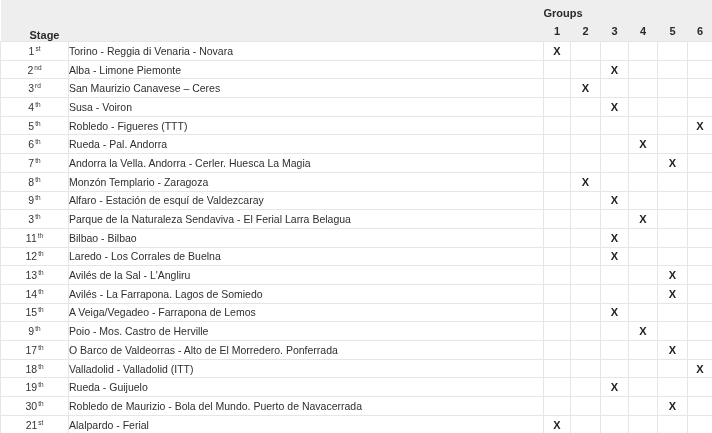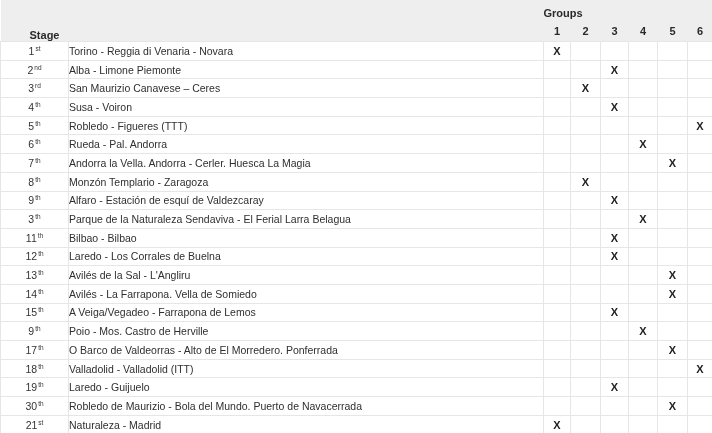--- a/index.html
+++ b/index.html
@@ -181,21 +181,21 @@
         <td class="route">Avilés de la Sal - L'Angliru</td>
         <td class="g"></td>
         <td class="g"></td>
         <td class="g"></td>
         <td class="g"></td>
         <td class="g">X</td>
         <td class="g"></td>
       </tr>
       <tr>
         <td class="stage"><span>14</span><sup>th</sup></td>
-        <td class="route">Avilés - La Farrapona. Vella de Somiedo</td>
+        <td class="route">Avilés - La Farrapona. Lagos de Somiedo</td>
         <td class="g"></td>
         <td class="g"></td>
         <td class="g"></td>
         <td class="g"></td>
         <td class="g">X</td>
         <td class="g"></td>
       </tr>
       <tr>
         <td class="stage"><span>15</span><sup>th</sup></td>
         <td class="route">A Veiga/Vegadeo - Farrapona de Lemos</td>
@@ -231,41 +231,41 @@
         <td class="route">Valladolid - Valladolid (ITT)</td>
         <td class="g"></td>
         <td class="g"></td>
         <td class="g"></td>
         <td class="g"></td>
         <td class="g"></td>
         <td class="g">X</td>
       </tr>
       <tr>
         <td class="stage"><span>19</span><sup>th</sup></td>
-        <td class="route">Laredo - Guijuelo</td>
+        <td class="route">Rueda - Guijuelo</td>
         <td class="g"></td>
         <td class="g"></td>
         <td class="g">X</td>
         <td class="g"></td>
         <td class="g"></td>
         <td class="g"></td>
       </tr>
       <tr>
         <td class="stage"><span>30</span><sup>th</sup></td>
         <td class="route">Robledo de Maurizio - Bola del Mundo. Puerto de Navacerrada</td>
         <td class="g"></td>
         <td class="g"></td>
         <td class="g"></td>
         <td class="g"></td>
         <td class="g">X</td>
         <td class="g"></td>
       </tr>
       <tr>
         <td class="stage"><span>21</span><sup>st</sup></td>
-        <td class="route">Naturaleza - Madrid</td>
+        <td class="route">Alalpardo - Ferial</td>
         <td class="g">X</td>
         <td class="g"></td>
         <td class="g"></td>
         <td class="g"></td>
         <td class="g"></td>
         <td class="g"></td>
       </tr>
     </tbody>
 </table>
 

